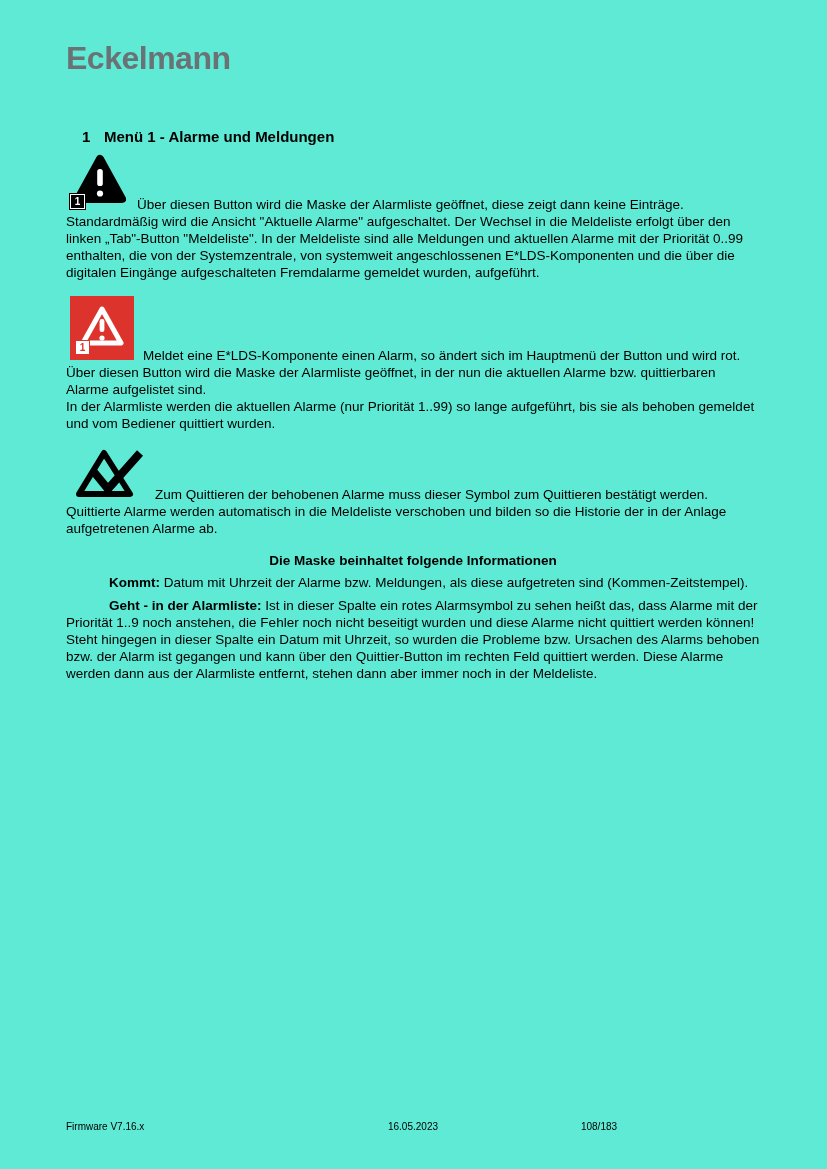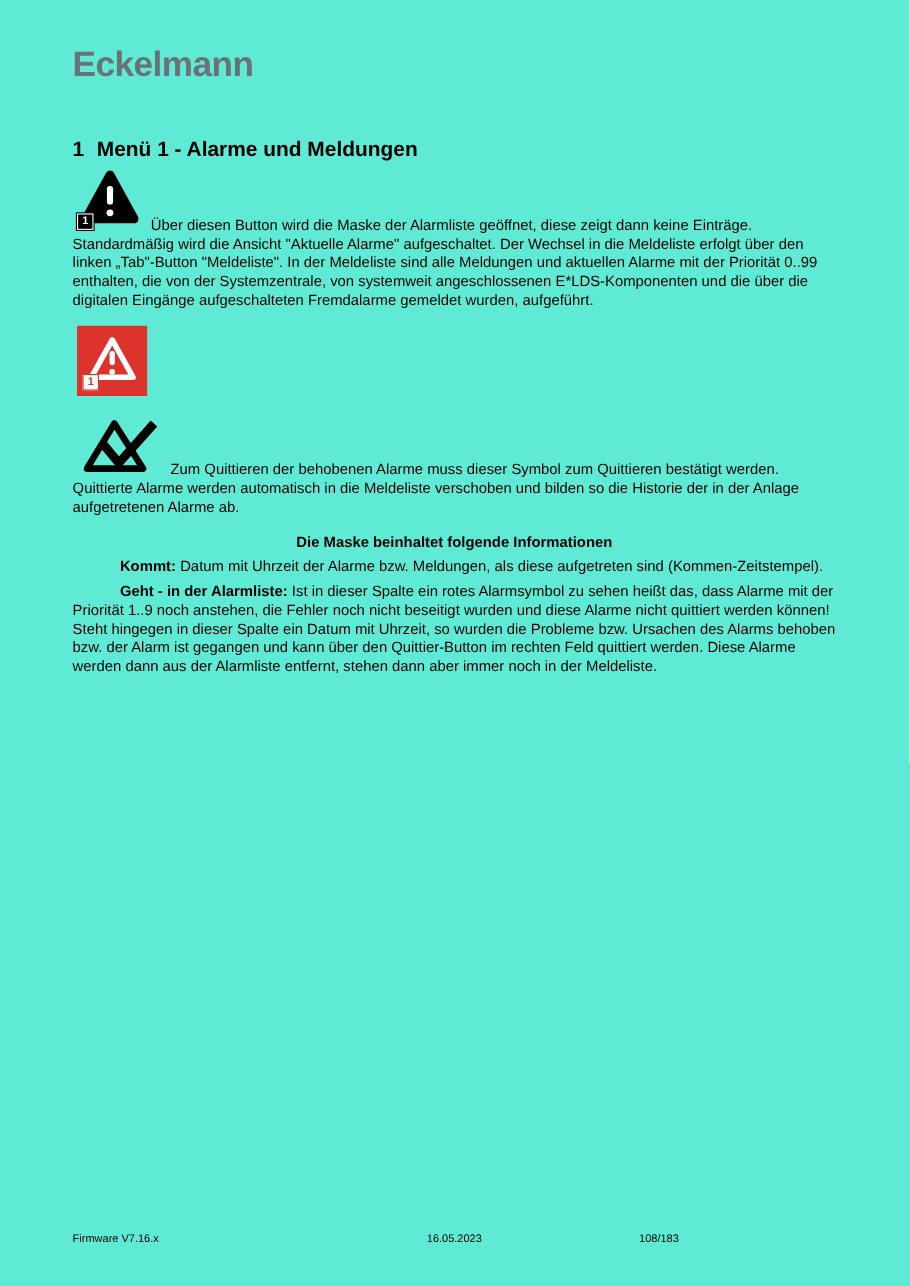--- a/index.html
+++ b/index.html
@@ -9,21 +9,21 @@
   }
   .logo{
     position:absolute;left:66px;top:40px;
     font-size:32px;font-weight:700;letter-spacing:-0.5px;color:#6b7276;
   }
   .content{
     position:absolute;left:66px;top:127px;width:694px;
     font-size:13.5px;line-height:17px;
   }
   h1.sec{
-    font-size:19px;font-weight:700;margin:0 0 0 0;line-height:19px;
+    font-size:15px;font-weight:700;margin:0 0 0 16px;line-height:19px;
   }
   .h-num{display:inline-block;width:22px;}
   p{margin:0;}
   .icon-para{margin:8px 0 15px 0;}
   .icon-wrap{
     position:relative;display:inline-block;vertical-align:baseline;margin-right:9px;
   }
   .iw-black{width:56px;height:55px;margin-left:6px;}
   .iw-black svg{position:absolute;top:0;left:2px;}
   .iw-red{width:64px;height:64px;margin-left:4px;}
@@ -77,21 +77,22 @@
 
     <p class="icon-para">
       <span class="icon-wrap iw-red">
         <svg width="64" height="64" viewBox="0 0 64 64">
           <rect width="64" height="64" fill="#dc342c"></rect>
           <polygon points="32,13 51,47 13,47" fill="none" stroke="#fff" stroke-width="5" stroke-linejoin="round"></polygon>
           <rect x="29.6" y="23" width="4.8" height="13" rx="2.2" fill="#fff"></rect>
           <circle cx="32" cy="42" r="2.6" fill="#fff"></circle>
         </svg>
         <span class="badge badge-red">1</span>
-      </span>
+      </span><span>Meldet eine E*LDS-Komponente einen Alarm, so ändert sich im Hauptmenü der Button und wird rot. Über diesen Button wird die Maske der Alarmliste geöffnet, in der nun die aktuellen Alarme bzw. quittierbaren Alarme aufgelistet sind.</span>
+      <span class="block">In der Alarmliste werden die aktuellen Alarme (nur Priorität 1..99) so lange aufgeführt, bis sie als behoben gemeldet und vom Bediener quittiert wurden.</span>
     </p>
 
     <p class="icon-para">
       <span class="icon-wrap iw-ack">
         <svg width="70" height="52" viewBox="0 0 70 52">
           <polygon points="28,6 54,47 3,47" fill="none" stroke="#000" stroke-width="6" stroke-linejoin="round"></polygon>
           <polyline points="18,25 32,42 64,6" fill="none" stroke="#000" stroke-width="8"></polyline>
         </svg>
       </span><span>Zum Quittieren der behobenen Alarme muss dieser Symbol zum Quittieren bestätigt werden. Quittierte Alarme werden automatisch in die Meldeliste verschoben und bilden so die Historie der in der Anlage aufgetretenen Alarme ab.</span>
     </p>

